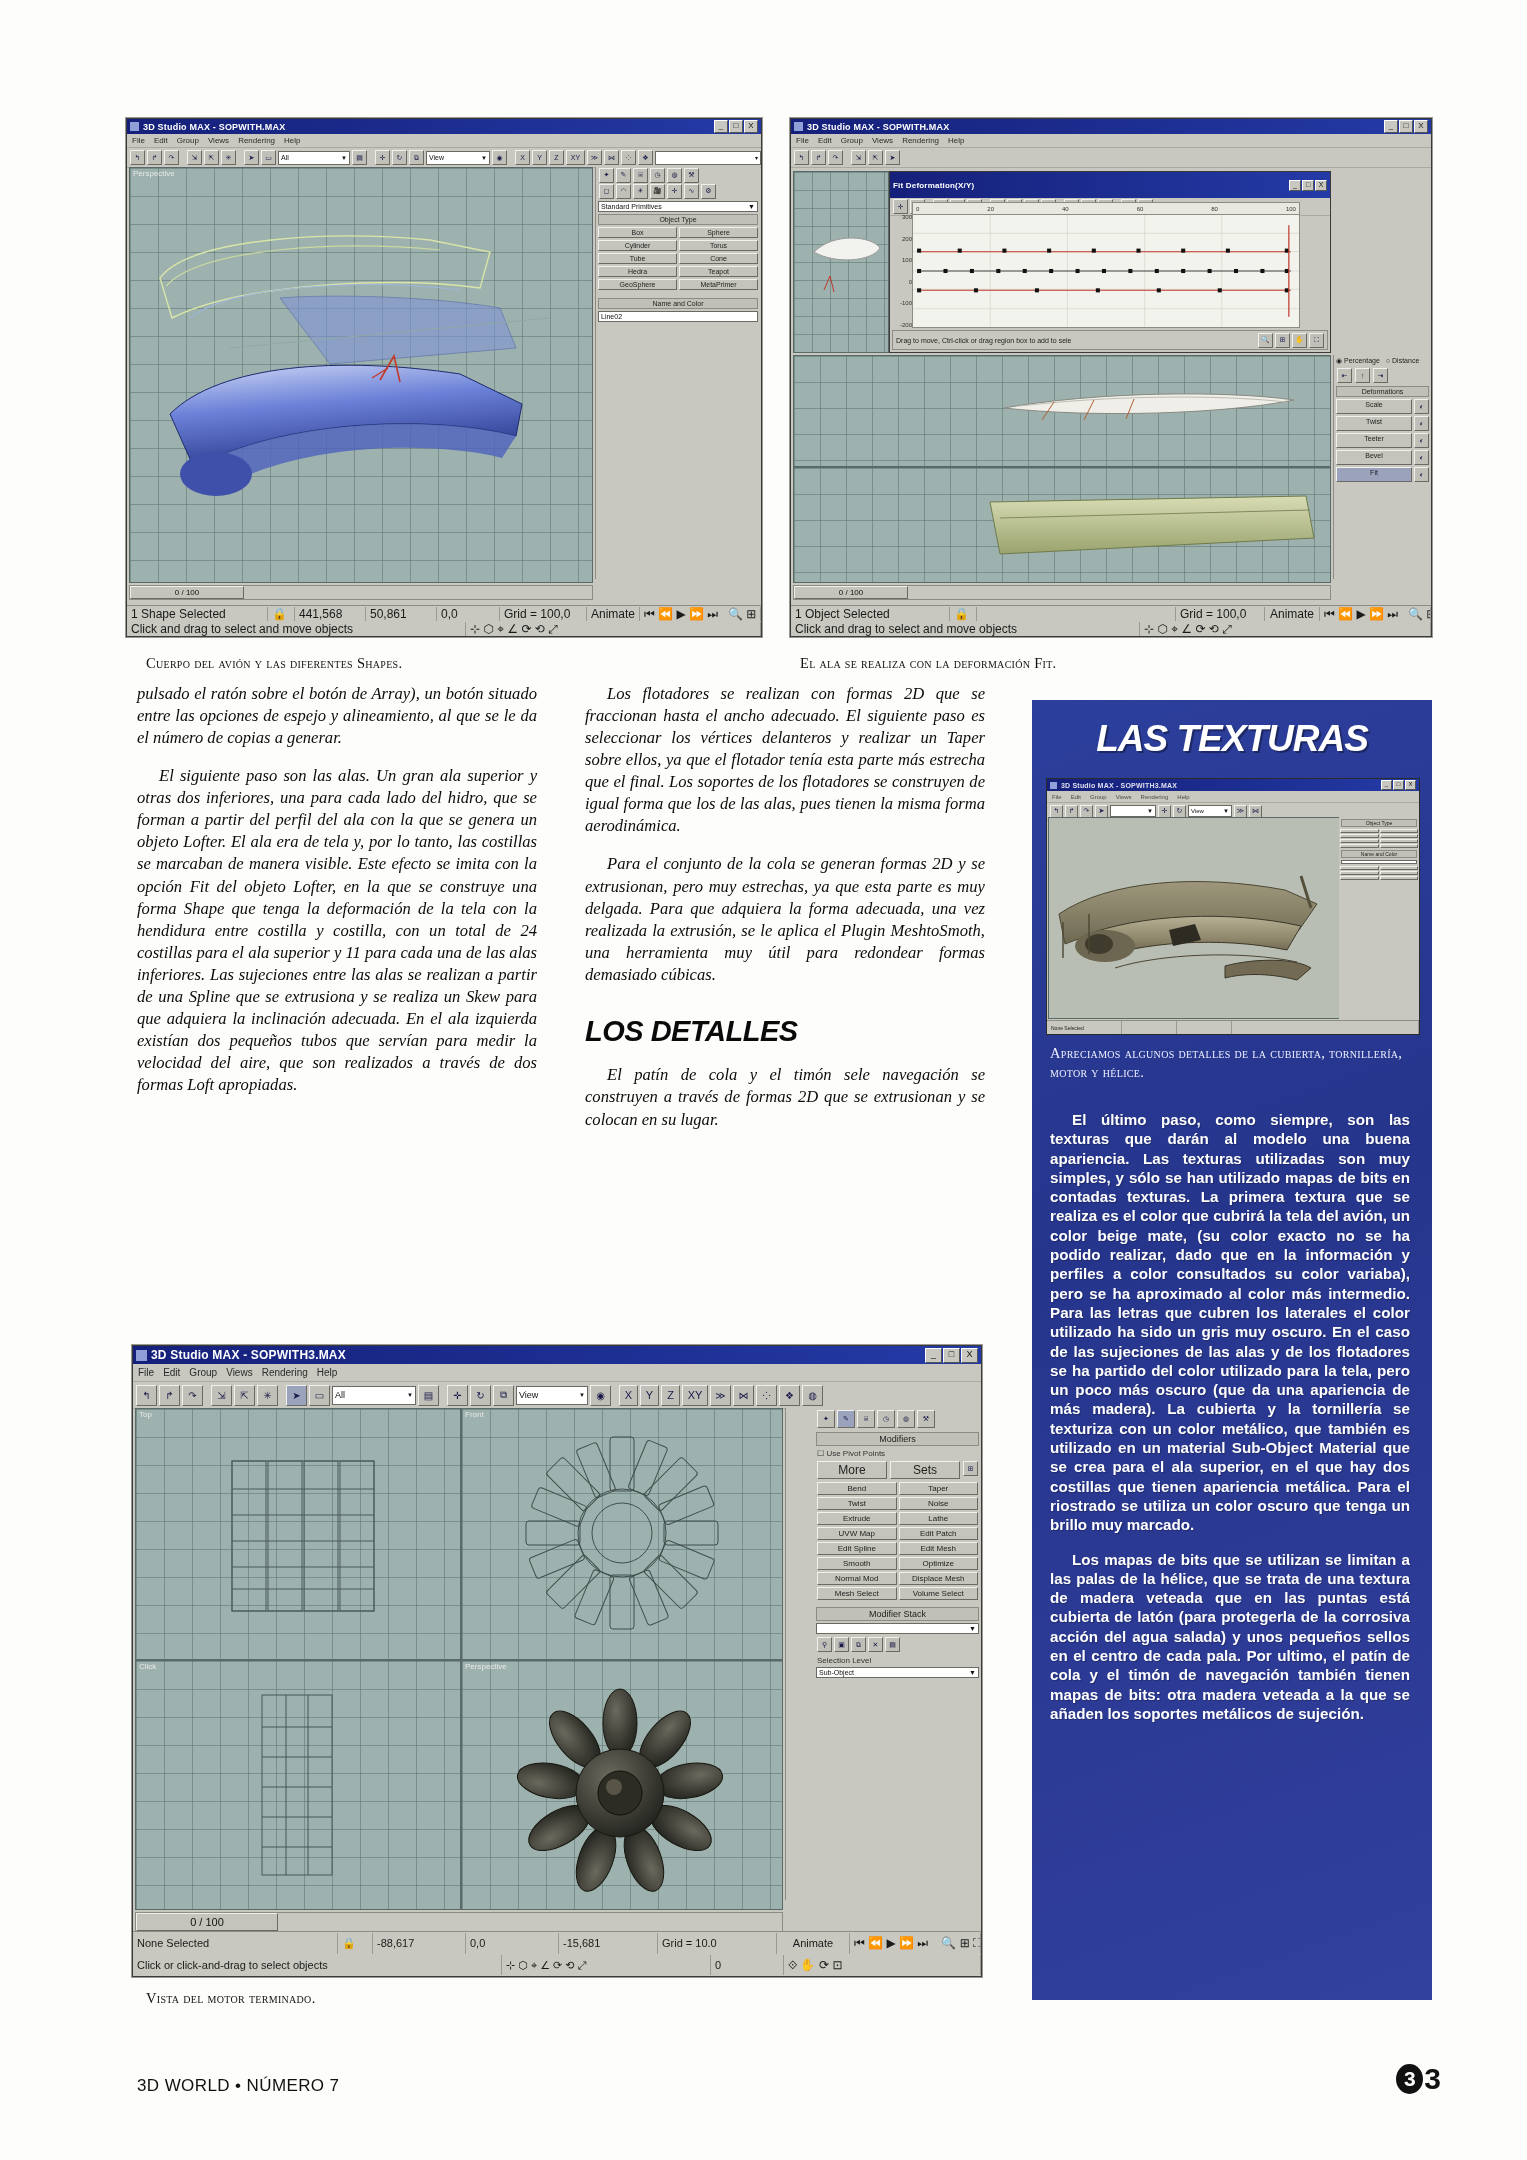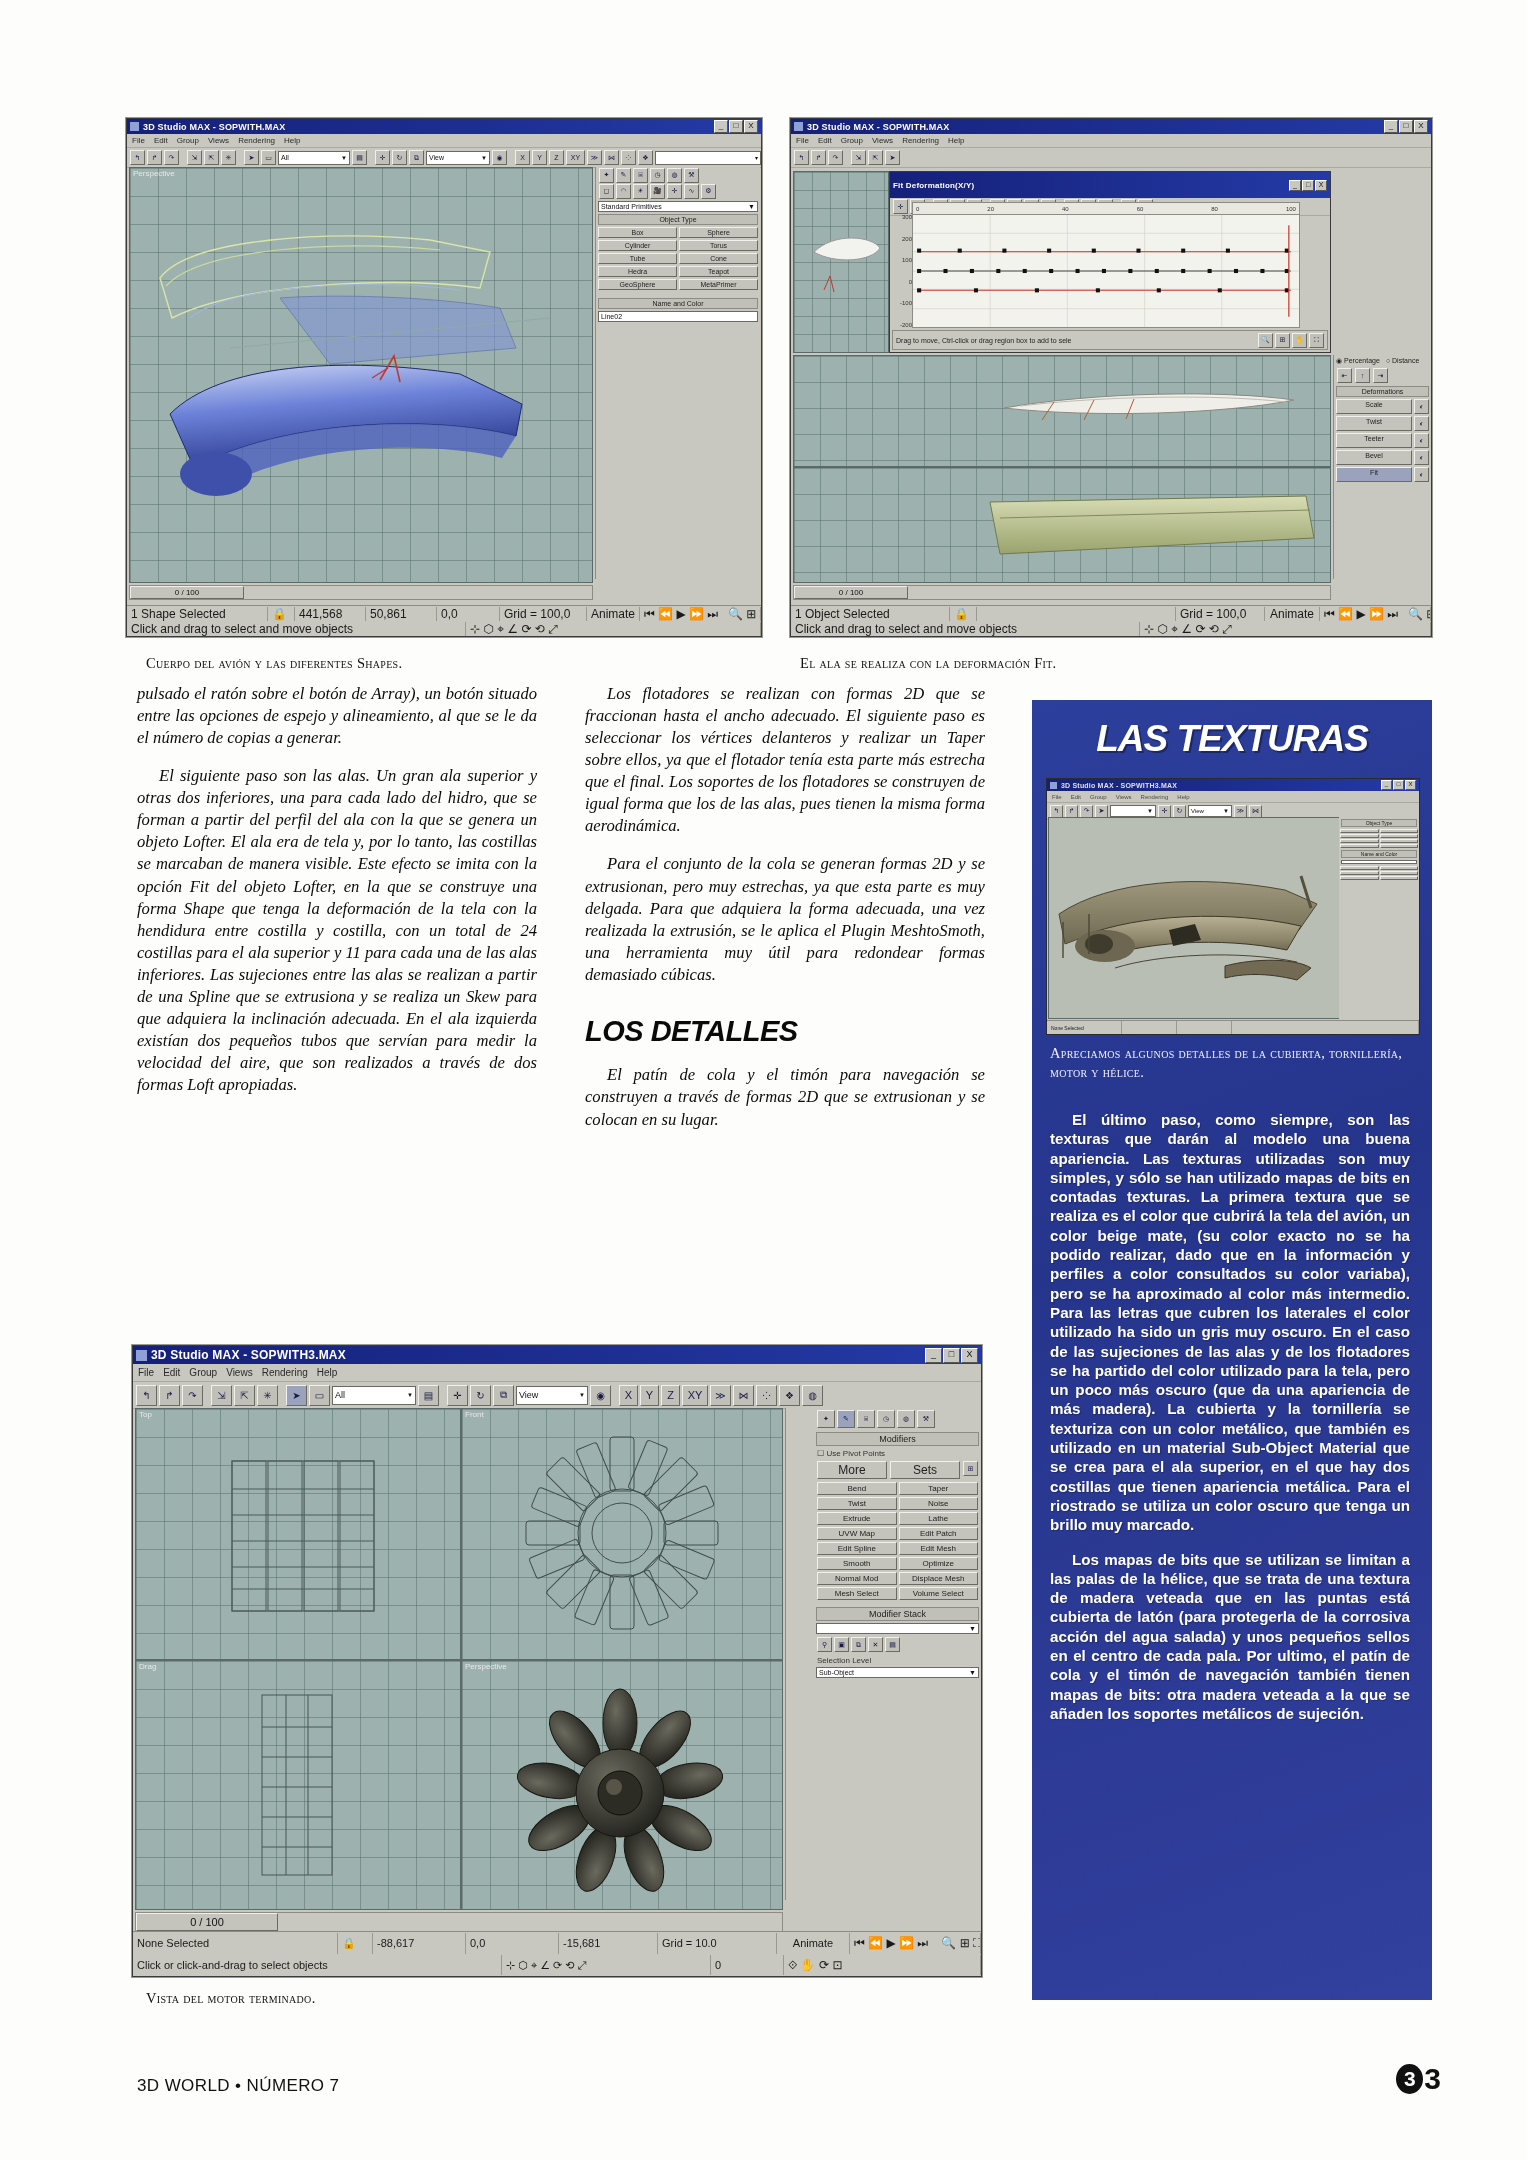--- a/index.html
+++ b/index.html
@@ -446,21 +446,21 @@
 
   <div class="bodycol" style="position:absolute;left:137px;top:683px;width:400px;">
     <p class="noind">pulsado el ratón sobre el botón de Array), un botón situado entre las opciones de espejo y alineamiento, al que se le da el número de copias a generar.</p>
     <p>El siguiente paso son las alas. Un gran ala superior y otras dos inferiores, una para cada lado del hidro, que se forman a partir del perfil del ala con la que se genera un objeto Lofter. El ala era de tela y, por lo tanto, las costillas se marcaban de manera visible. Este efecto se imita con la opción Fit del objeto Lofter, en la que se construye una forma Shape que tenga la deformación de la tela con la hendidura entre costilla y costilla, con un total de 24 costillas para el ala superior y 11 para cada una de las alas inferiores. Las sujeciones entre las alas se realizan a partir de una Spline que se extrusiona y se realiza un Skew para que adquiera la inclinación adecuada. En el ala izquierda existían dos pequeños tubos que servían para medir la velocidad del aire, que son realizados a través de dos formas Loft apropiadas.</p>
   </div>
 
   <div class="bodycol" style="position:absolute;left:585px;top:683px;width:400px;">
     <p>Los flotadores se realizan con formas 2D que se fraccionan hasta el ancho adecuado. El siguiente paso es seleccionar los vértices delanteros y realizar un Taper sobre ellos, ya que el flotador tenía esta parte más estrecha que el final. Los soportes de los flotadores se construyen de igual forma que los de las alas, pues tienen la misma forma aerodinámica.</p>
     <p>Para el conjunto de la cola se generan formas 2D y se extrusionan, pero muy estrechas, ya que esta parte es muy delgada. Para que adquiera la forma adecuada, una vez realizada la extrusión, se le aplica el Plugin MeshtoSmoth, una herramienta muy útil para redondear formas demasiado cúbicas.</p>
     <h2 class="sect">LOS DETALLES</h2>
-    <p>El patín de cola y el timón para navegación se construyen a través de formas 2D que se extrusionan y se colocan en su lugar.</p>
+    <p>El patín de cola y el timón sele navegación se construyen a través de formas 2D que se extrusionan y se colocan en su lugar.</p>
   </div>
 
   <div class="bluebox" style="left:1032px;top:700px;width:400px;height:1300px;">
     <div class="bb-title" style="margin-top:18px;">LAS TEXTURAS</div>
 
     <div style="position:absolute;left:14px;top:78px;width:372px;height:255px;background:#c8c8c0;border:1px solid #2b2b2b;overflow:hidden;">
       <div class="titlebar" style="height:12px">
         <div class="tb-ico" style="width:7px;height:7px"></div>
         <div class="tb-text" style="font-size:7px;opacity:.85">3D Studio MAX - SOPWITH3.MAX</div>
         <div class="tb-btns">
@@ -662,21 +662,21 @@
                 <rect x="148" y="168" width="22" height="52" rx="3"></rect>
               <rect x="66" y="113" width="52" height="22" rx="3"></rect>
                 <rect x="204" y="113" width="52" height="22" rx="3"></rect>
               </g>
           </g>
         </g>
       </svg>
     </div>
     <div class="vp" style="left:2px;top:314px;width:324px;height:248px">
       <div class="grid"></div>
-      <div class="vplabel">Drag</div>
+      <div class="vplabel">Click</div>
       <svg viewBox="0 0 324 248" style="position:absolute;inset:0;width:100%;height:100%">
         <g stroke="#465654" fill="none" stroke-width="1">
           <rect x="126" y="34" width="70" height="180"></rect>
           <line x1="126" y1="66" x2="196" y2="66"></line>
             <line x1="126" y1="96" x2="196" y2="96"></line>
           <line x1="126" y1="126" x2="196" y2="126"></line>
             <line x1="126" y1="156" x2="196" y2="156"></line>
           <line x1="126" y1="186" x2="196" y2="186"></line>
           <line x1="150" y1="34" x2="150" y2="214"></line>
             <line x1="172" y1="34" x2="172" y2="214"></line>

